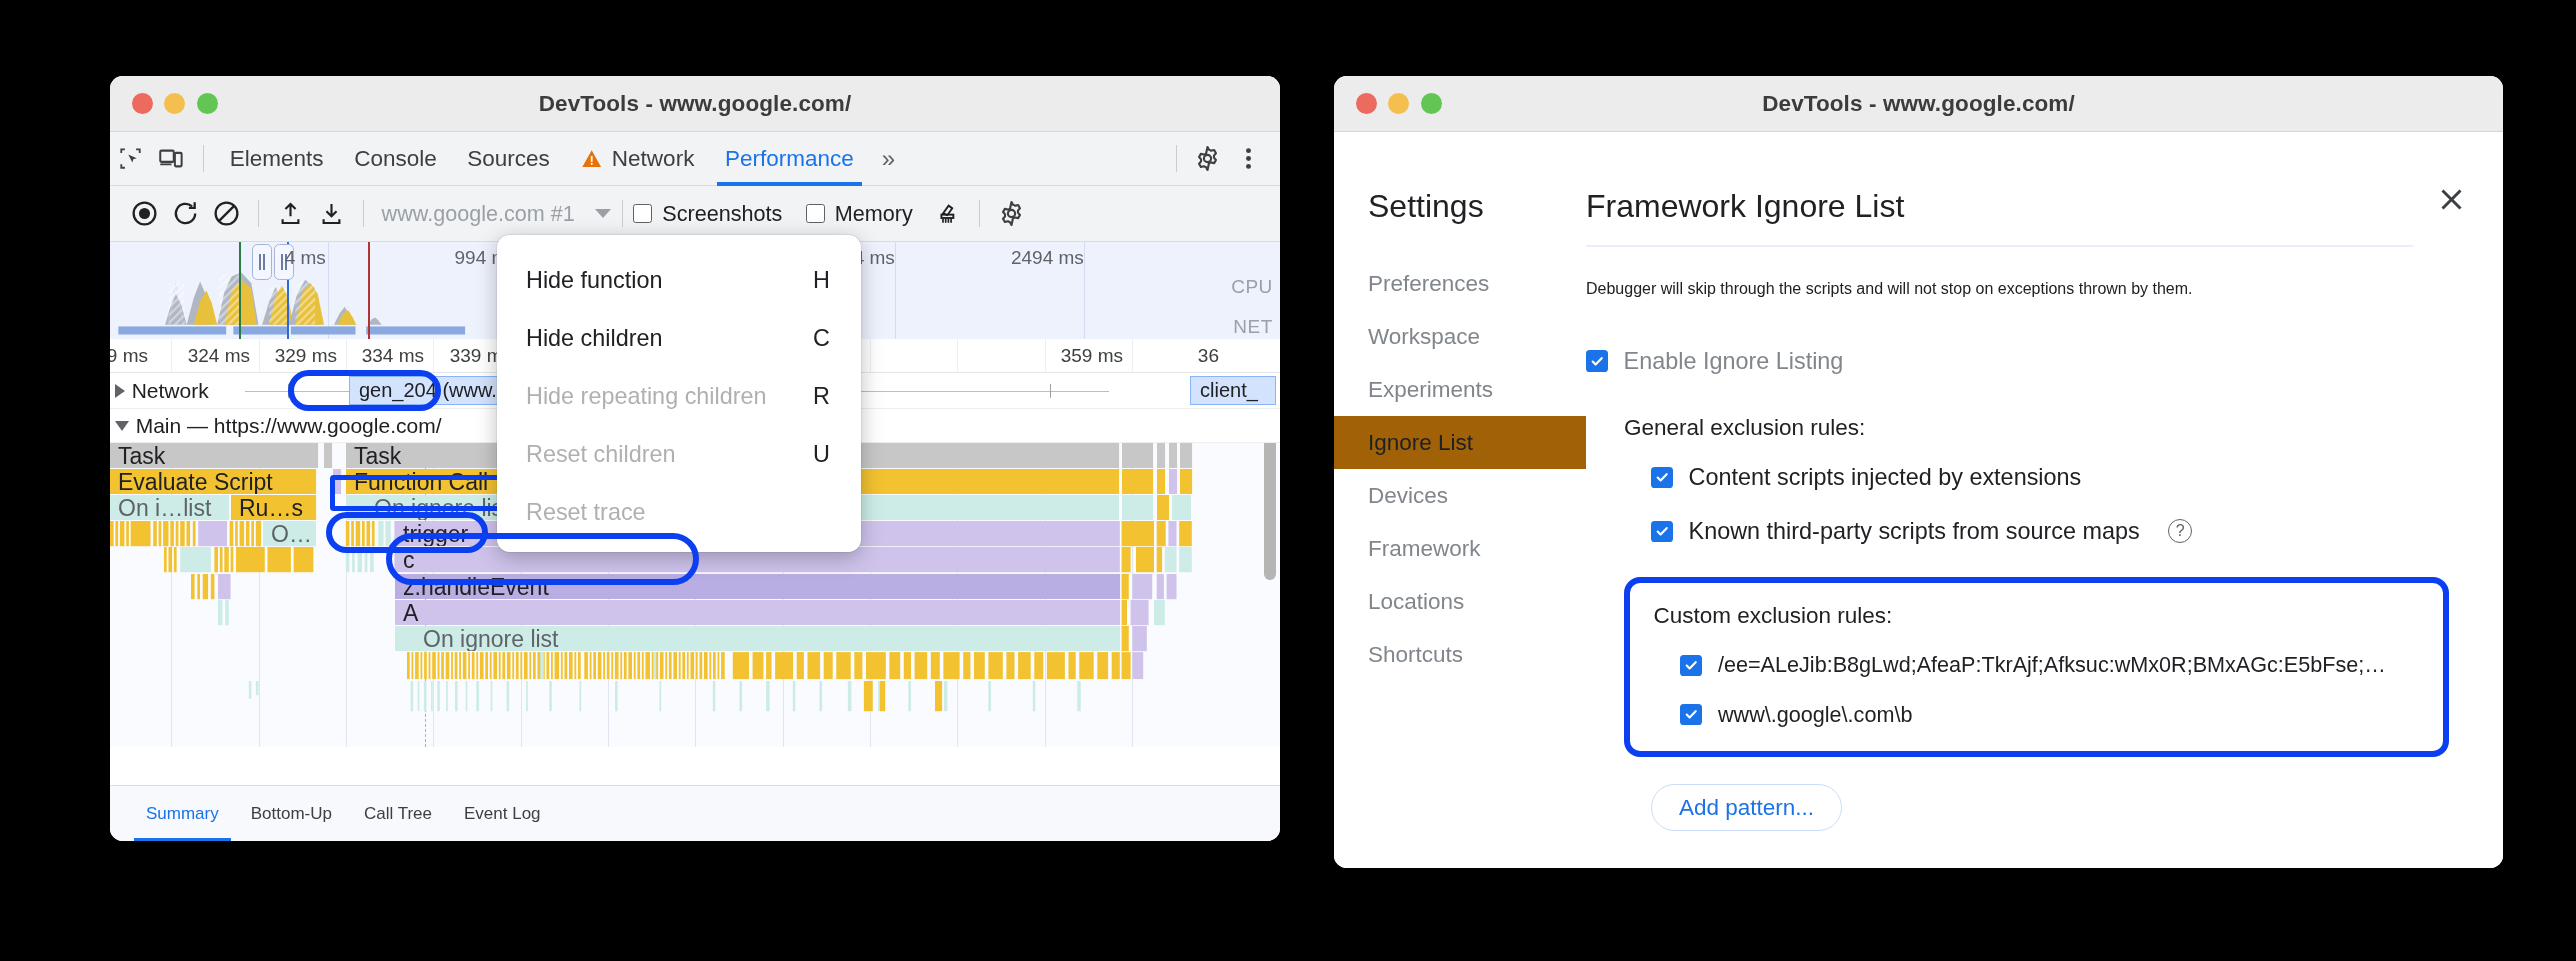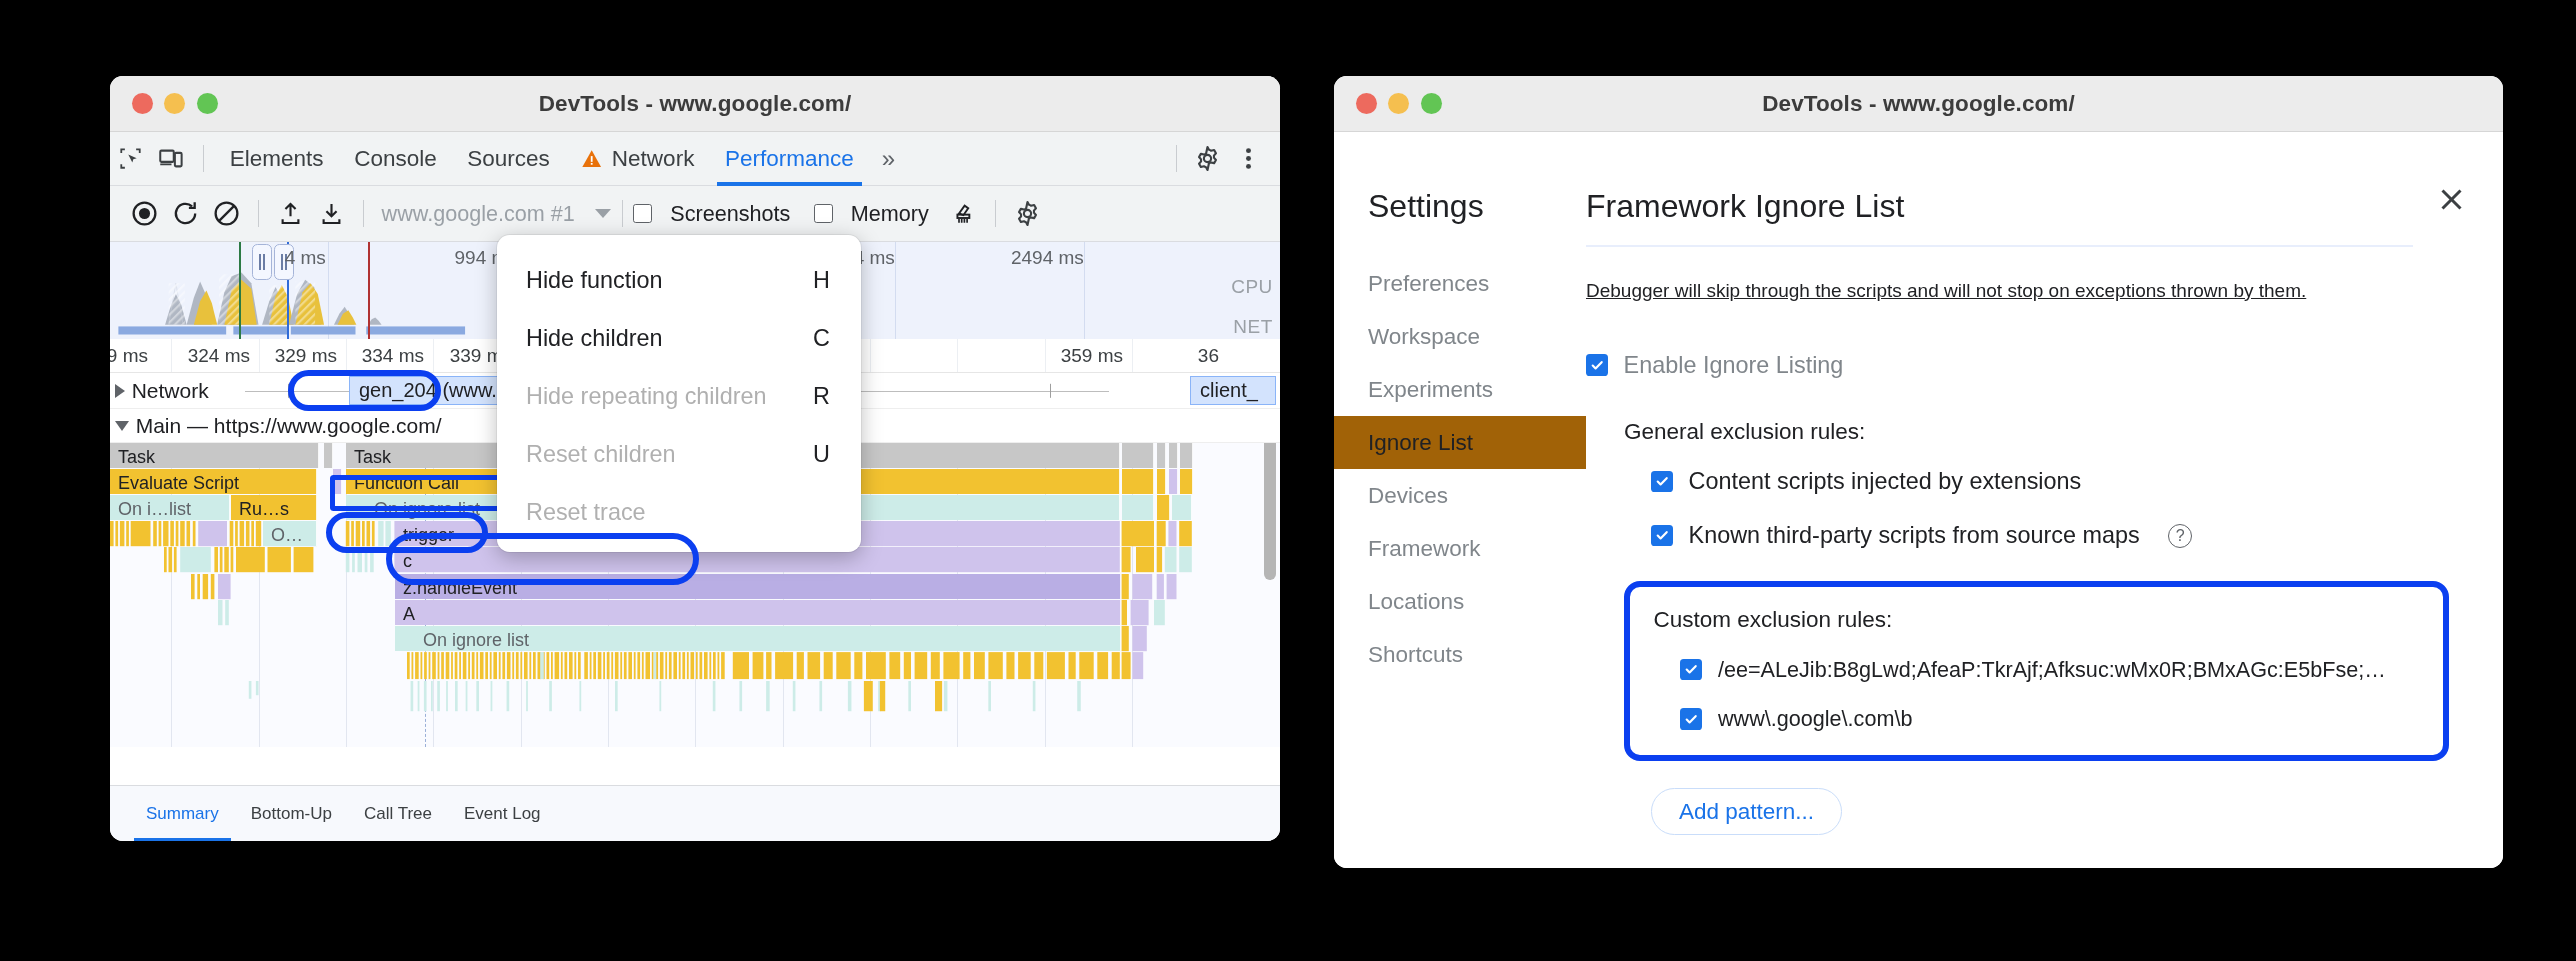--- a/index.html
+++ b/index.html
@@ -71,21 +71,21 @@
     border-bottom: 0.9px solid #dadce0; padding-left: 14.4px;
   }
   .url-pill {
     font-size: 21.6px; color: #9aa0a6; margin-left: 7.2px;
     display: flex; align-items: center; gap: 20px;
   }
   .caret-dn {
     width: 0; height: 0; border-left: 8px solid transparent;
     border-right: 8px solid transparent; border-top: 9px solid #9aa0a6;
   }
-  .cb-item { display: flex; align-items: center; gap: 18px; font-size: 21.6px; color: #202124; }
+  .cb-item { display: flex; align-items: center; gap: 10px; font-size: 21.6px; color: #202124; }
   .cbox {
     width: 19px; height: 19px; border: 1.8px solid #5f6368;
     border-radius: 2.7px; background: #fff;
   }
 
   
   .overview { position: relative; height: 97px; background: #eef2fc; overflow: hidden; }
   .ov-time {
     position: absolute; top: 4.5px; font-size: 19px; color: #5f6368;
     transform: translateX(-100%); padding-right: 7.2px;
@@ -136,22 +136,22 @@
     border: 0.9px solid #8ab4f8; display: flex; align-items: center;
     padding-left: 9px; font-size: 20px; color: #202124; white-space: nowrap;
     overflow: hidden;
   }
   .net-line { position: absolute; height: 0.9px; background: #bdbdbd; top: 50%; }
   .net-tick { position: absolute; width: 0.9px; height: 14.4px; background: #9e9e9e; top: 50%; transform: translateY(-50%); }
 
   
   .flame { position: relative; background: #fafbff; overflow: hidden; }
   .fbar {
-    position: absolute; display: flex; align-items: flex-end;
-    font-size: 18px; color: #202124; padding-left: 8px;
+    position: absolute; display: flex; align-items: flex-start;
+    font-size: 23px; color: #202124; padding-left: 8px;
     white-space: nowrap; overflow: hidden;
     border-right: 0.9px solid rgba(255,255,255,.85);
   }
   .fbar.gray { background: #c7c7c7; color: #202124; }
   .fbar.yellow { background: #f2c230; }
   .fbar.mint { background: #cdece8; color: #5f6368; }
   .fbar.purple { background: #cfc3ec; }
   .fbar.purple2 { background: #b9aee4; }
   .fvline { position: absolute; top: 0; bottom: 0; width: 0.9px; background: #e2e6f0; }
   .fdashed { position: absolute; top: 0; bottom: 0; border-left: 1.8px dashed #9bb0d8; }
@@ -208,21 +208,21 @@
     font-size: 32px; color: #202124; padding-left: 34px; margin-bottom: 32px;
   }
   .side-item {
     font-size: 22.5px; color: #80868b; padding: 13.5px 0 13.5px 34px; margin-right: 0;
   }
   .side-item.active { background: #a16207; color: #202124; border-radius: 0; }
 
   .settings-main { flex: 1; padding: 56px 54px 0 0; position: relative; }
   .panel-title { font-size: 32px; color: #202124; margin-bottom: 20px; }
   .panel-divider { height: 1.8px; background: #e8eefc; margin-bottom: 31px; margin-right: 36px; }
-  .panel-desc { font-size: 19px; color: #202124; line-height: 1.42; max-width: 887px; margin-bottom: 47px; text-decoration: underline; }
+  .panel-desc { font-size: 16px; color: #202124; line-height: 1.42; max-width: 887px; margin-bottom: 47px; }
   .close-x {
     position: absolute; top: 47px; right: 31px;
     width: 41px; height: 41px; display: flex;
     align-items: center; justify-content: center;
   }
   .chk-row { display: flex; align-items: center; gap: 16px; }
   .chk {
     width: 21.6px; height: 21.6px; border-radius: 3.6px; background: #1a73e8;
     display: flex; align-items: center; justify-content: center; flex: none;
   }

